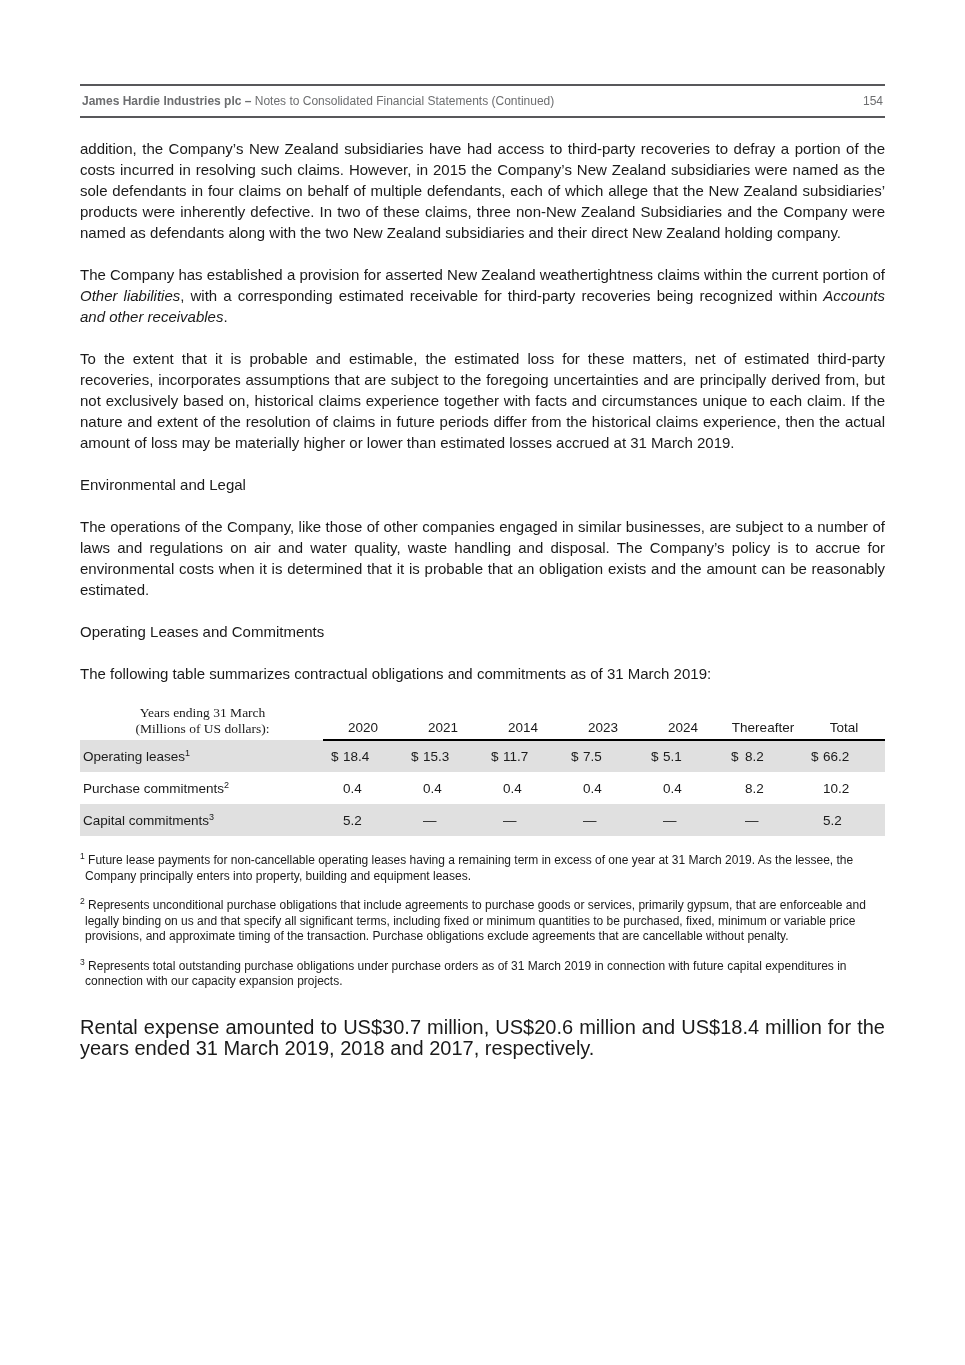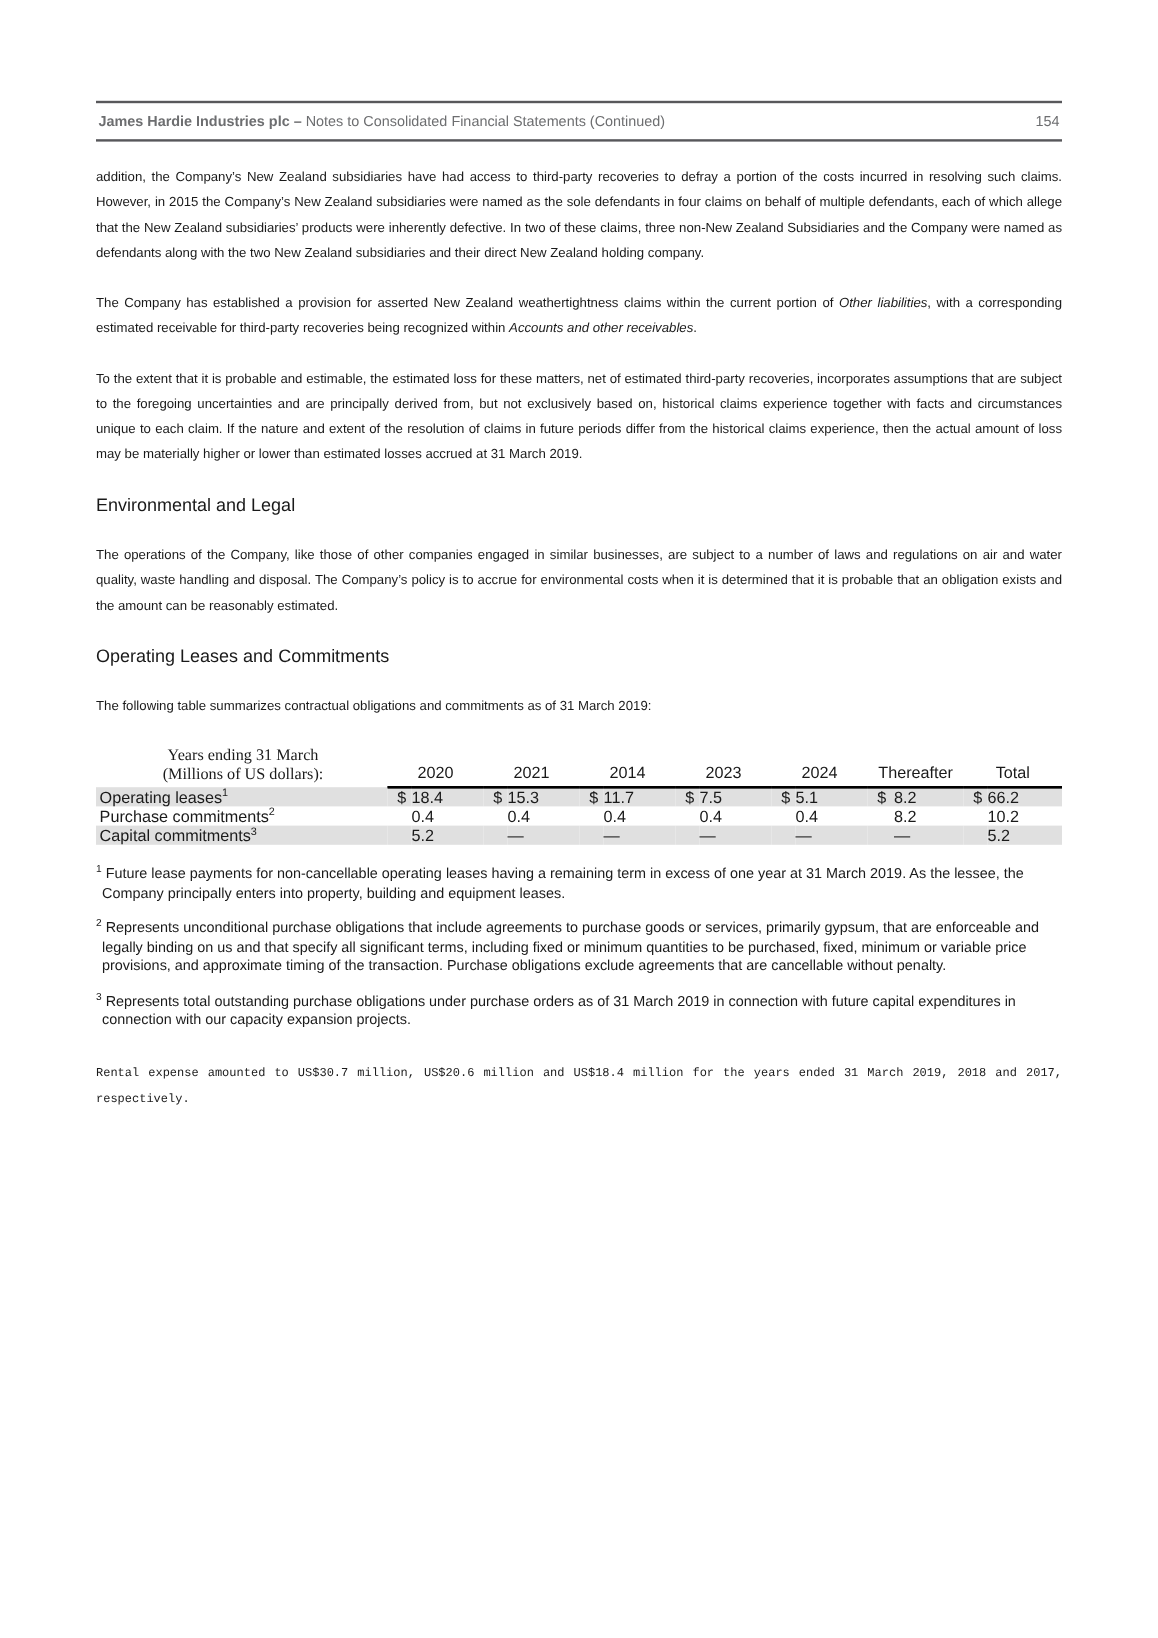--- a/index.html
+++ b/index.html
@@ -23,21 +23,21 @@
     align-items: flex-end;
     padding: 8px 2px 8px 2px;
     color: #6d6e70;
     font-size: 12px;
   }
   .running-header .company { font-weight: bold; }
 
   
   .content { margin-top: 20px; }
   p.body {
-    font-size: 11px;
+    font-size: 15px;
     line-height: 21px;
     text-align: justify;
     margin-bottom: 21px;
   }
   p.body em { font-style: italic; }
   .section-heading {
     font-size: 15px;
     font-weight: normal;
     line-height: 21px;
     margin-bottom: 21px;
@@ -59,21 +59,21 @@
     font-family: Liberation Serif, serif;
   }
   th.year-head {
     font-weight: bold;
     text-align: center;
     vertical-align: bottom;
     border-bottom: 2px solid #000000;
     padding-bottom: 3px;
     line-height: 16px;
   }
-  tr.data-row td { height: 16px; vertical-align: middle; }
+  tr.data-row td { height: 32px; vertical-align: middle; }
   tr.shaded { background: #e0e0e0; }
   td.lbl { text-align: left; padding-left: 3px; }
   td.cur { text-align: left; padding-left: 8px; }
   td.val { text-align: left; padding-right: 3px; }
   sup.fn-marker {
     font-size: 9px;
     vertical-align: super;
     line-height: 0;
   }
 
@@ -82,25 +82,24 @@
   .footnote {
     font-size: 12px;
     line-height: 15.5px;
     margin-bottom: 14px;
     padding-left: 5px;
     text-indent: -5px;
   }
   .footnote sup { font-size: 8.5px; vertical-align: super; line-height: 0; }
 
   p.closing {
-    font-size: 10px;
+    font-size: 20px;
     line-height: 21px;
     text-align: justify;
     margin-top: 27px;
-    font-family: Liberation Mono, monospace;
   }
 </style>
 </head>
 <body>
 
 <div class="page-inner">
 
   <div class="running-header">
     <span><span class="company">James Hardie Industries plc –</span><span> Notes to Consolidated Financial Statements (Continued)</span></span>
     <span>154</span>

